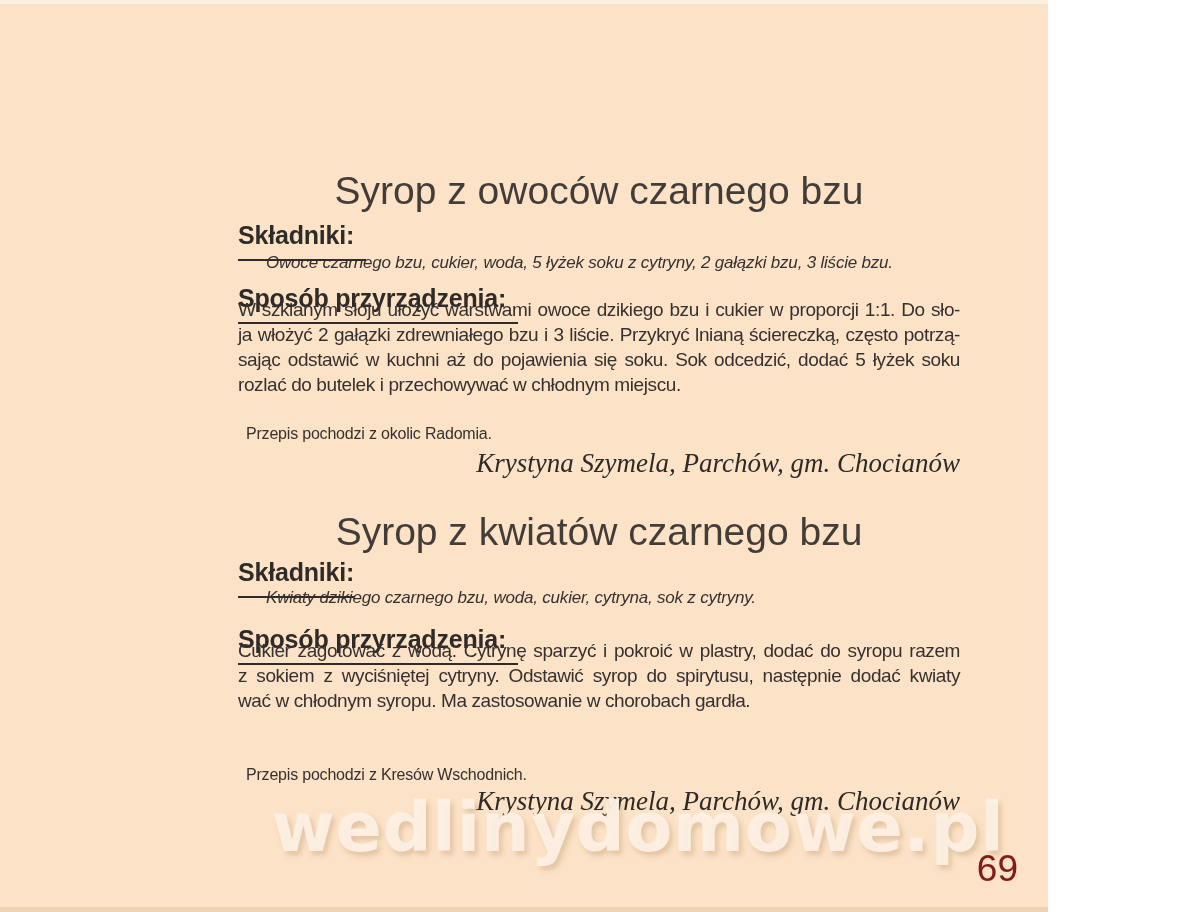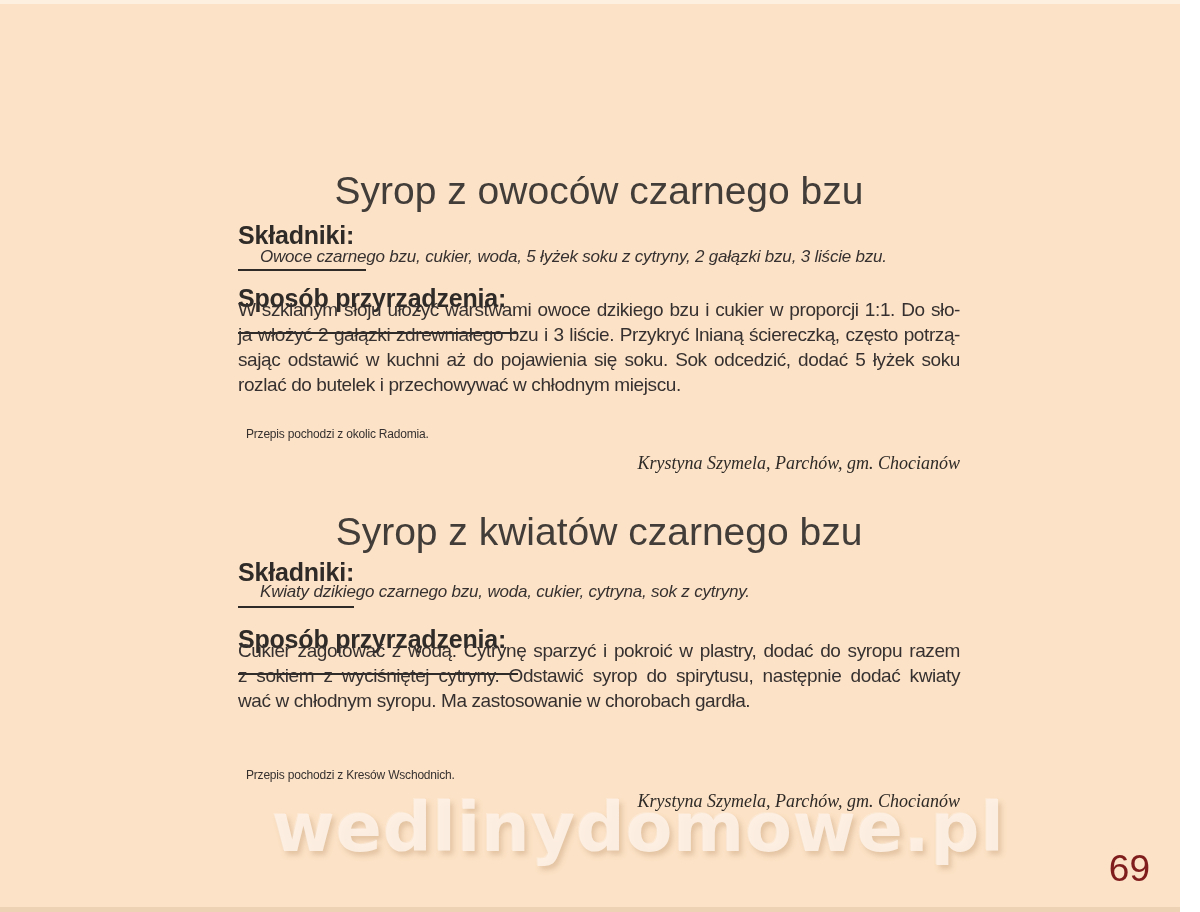--- a/index.html
+++ b/index.html
@@ -1,48 +1,48 @@
 <!DOCTYPE html>
 <html><head>
 <meta charset="utf-8">
 <style>
   html,body{margin:0;padding:0;}
   .page{
     position:relative;
-    width:1180px;height:912px;
+    width:1048px;height:912px;
     background:#fce2c6;
     overflow:hidden;
     font-family:"Liberation Sans",sans-serif;
     color:#363130;
   }
   .edge-top{position:absolute;top:0;left:0;right:0;height:4px;background:rgba(255,252,245,0.55);}
   .edge-bottom{position:absolute;bottom:0;left:0;right:0;height:5px;background:rgba(150,110,70,0.14);}
   .col{position:absolute;left:238px;width:722px;}
   .title{
     text-align:center;
     font-size:39px;line-height:46px;font-weight:300;
     color:#423d39;letter-spacing:0px;
   }
   .subhead{
     font-size:25px;line-height:28px;font-weight:bold;
     color:#2f2b28;letter-spacing:-0.2px;
   }
-  .underlined{display:inline-block;border-bottom:2.5px solid #2f2b28;padding-bottom:20px;}
+  .underlined{display:inline-block;border-bottom:2.5px solid #2f2b28;padding-bottom:10px;}
   .underlined.ext{padding-right:12px;}
   .ingredients{
     font-style:italic;font-size:17px;line-height:22px;
-    padding-left:10px;letter-spacing:-0.2px;margin:12px;
+    padding-left:10px;letter-spacing:-0.2px;margin:18px;
   }
   .method{font-size:19px;line-height:25px;letter-spacing:-0.4px;}
   .method .jline{text-align:justify;text-align-last:justify;}
   .method .jlast{text-align-last:left;}
-  .note{font-size:12px;line-height:20px;padding-left:8px;letter-spacing:-0.2px;margin:0;}
+  .note{font-size:16px;line-height:20px;padding-left:8px;letter-spacing:-0.2px;margin:0;}
   .attribution{
     font-family:"Liberation Serif",serif;font-style:italic;
-    font-size:18px;line-height:24px;text-align:right;
+    font-size:27px;line-height:24px;text-align:right;
     color:#2e2a27;margin:0;
   }
   .watermark{
     position:absolute;left:272px;top:796px;
     font-family:"DejaVu Sans",sans-serif;font-weight:bold;
     font-size:68px;line-height:64px;letter-spacing:1px;
     color:rgba(253,240,228,0.92);
     text-shadow:3px 4px 5px rgba(186,146,104,0.38), -1px -1px 0 rgba(255,255,255,0.25);
     white-space:nowrap;
   }

